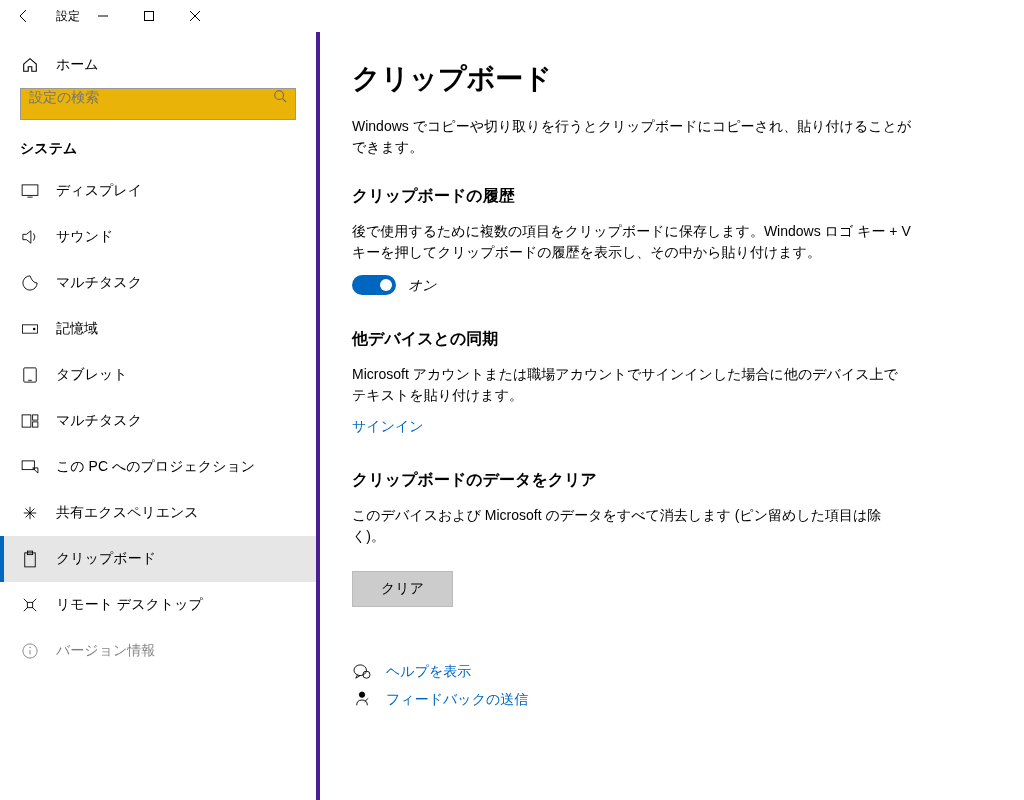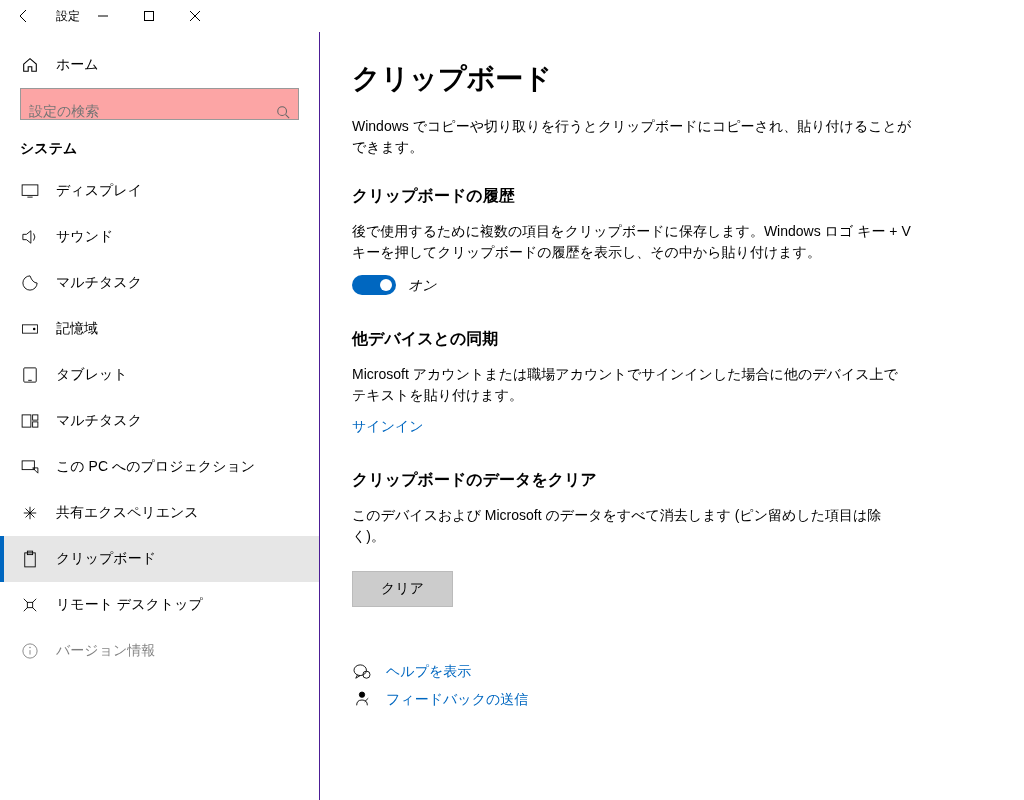--- a/index.html
+++ b/index.html
@@ -33,39 +33,39 @@
 }
 .container {
   display: flex;
   height: calc(800px - 32px);
 }
 .sidebar {
   width: 320px;
   background: #fff;
   padding: 16px 0 0 0;
   overflow-y: auto;
-  border-right: 1px solid #4c1d95;
+  border-right: 4px solid #4c1d95;
 }
 .home-row {
   display: flex; align-items: center;
   gap: 16px;
   padding: 8px 20px 14px 20px;
   cursor: default;
 }
 .home-row .icon { width: 20px; display:flex; justify-content:center; }
 .home-label { font-size: 14px; }
 .search-wrap { padding: 0 20px 16px 20px; }
 .search-box {
   width: 100%;
   height: 32px;
   border: 1px solid #999;
   display: flex;
-  align-items: flex-end;
+  align-items: flex-start;
   padding: 0 8px;
-  background: #fca5a5;
+  background: #eab308;
 }
 .search-box input {
   flex: 1;
   border: none;
   outline: none;
   font-size: 14px;
   background: transparent;
 }
 .search-icon { color: #666; }
 .group-label {

